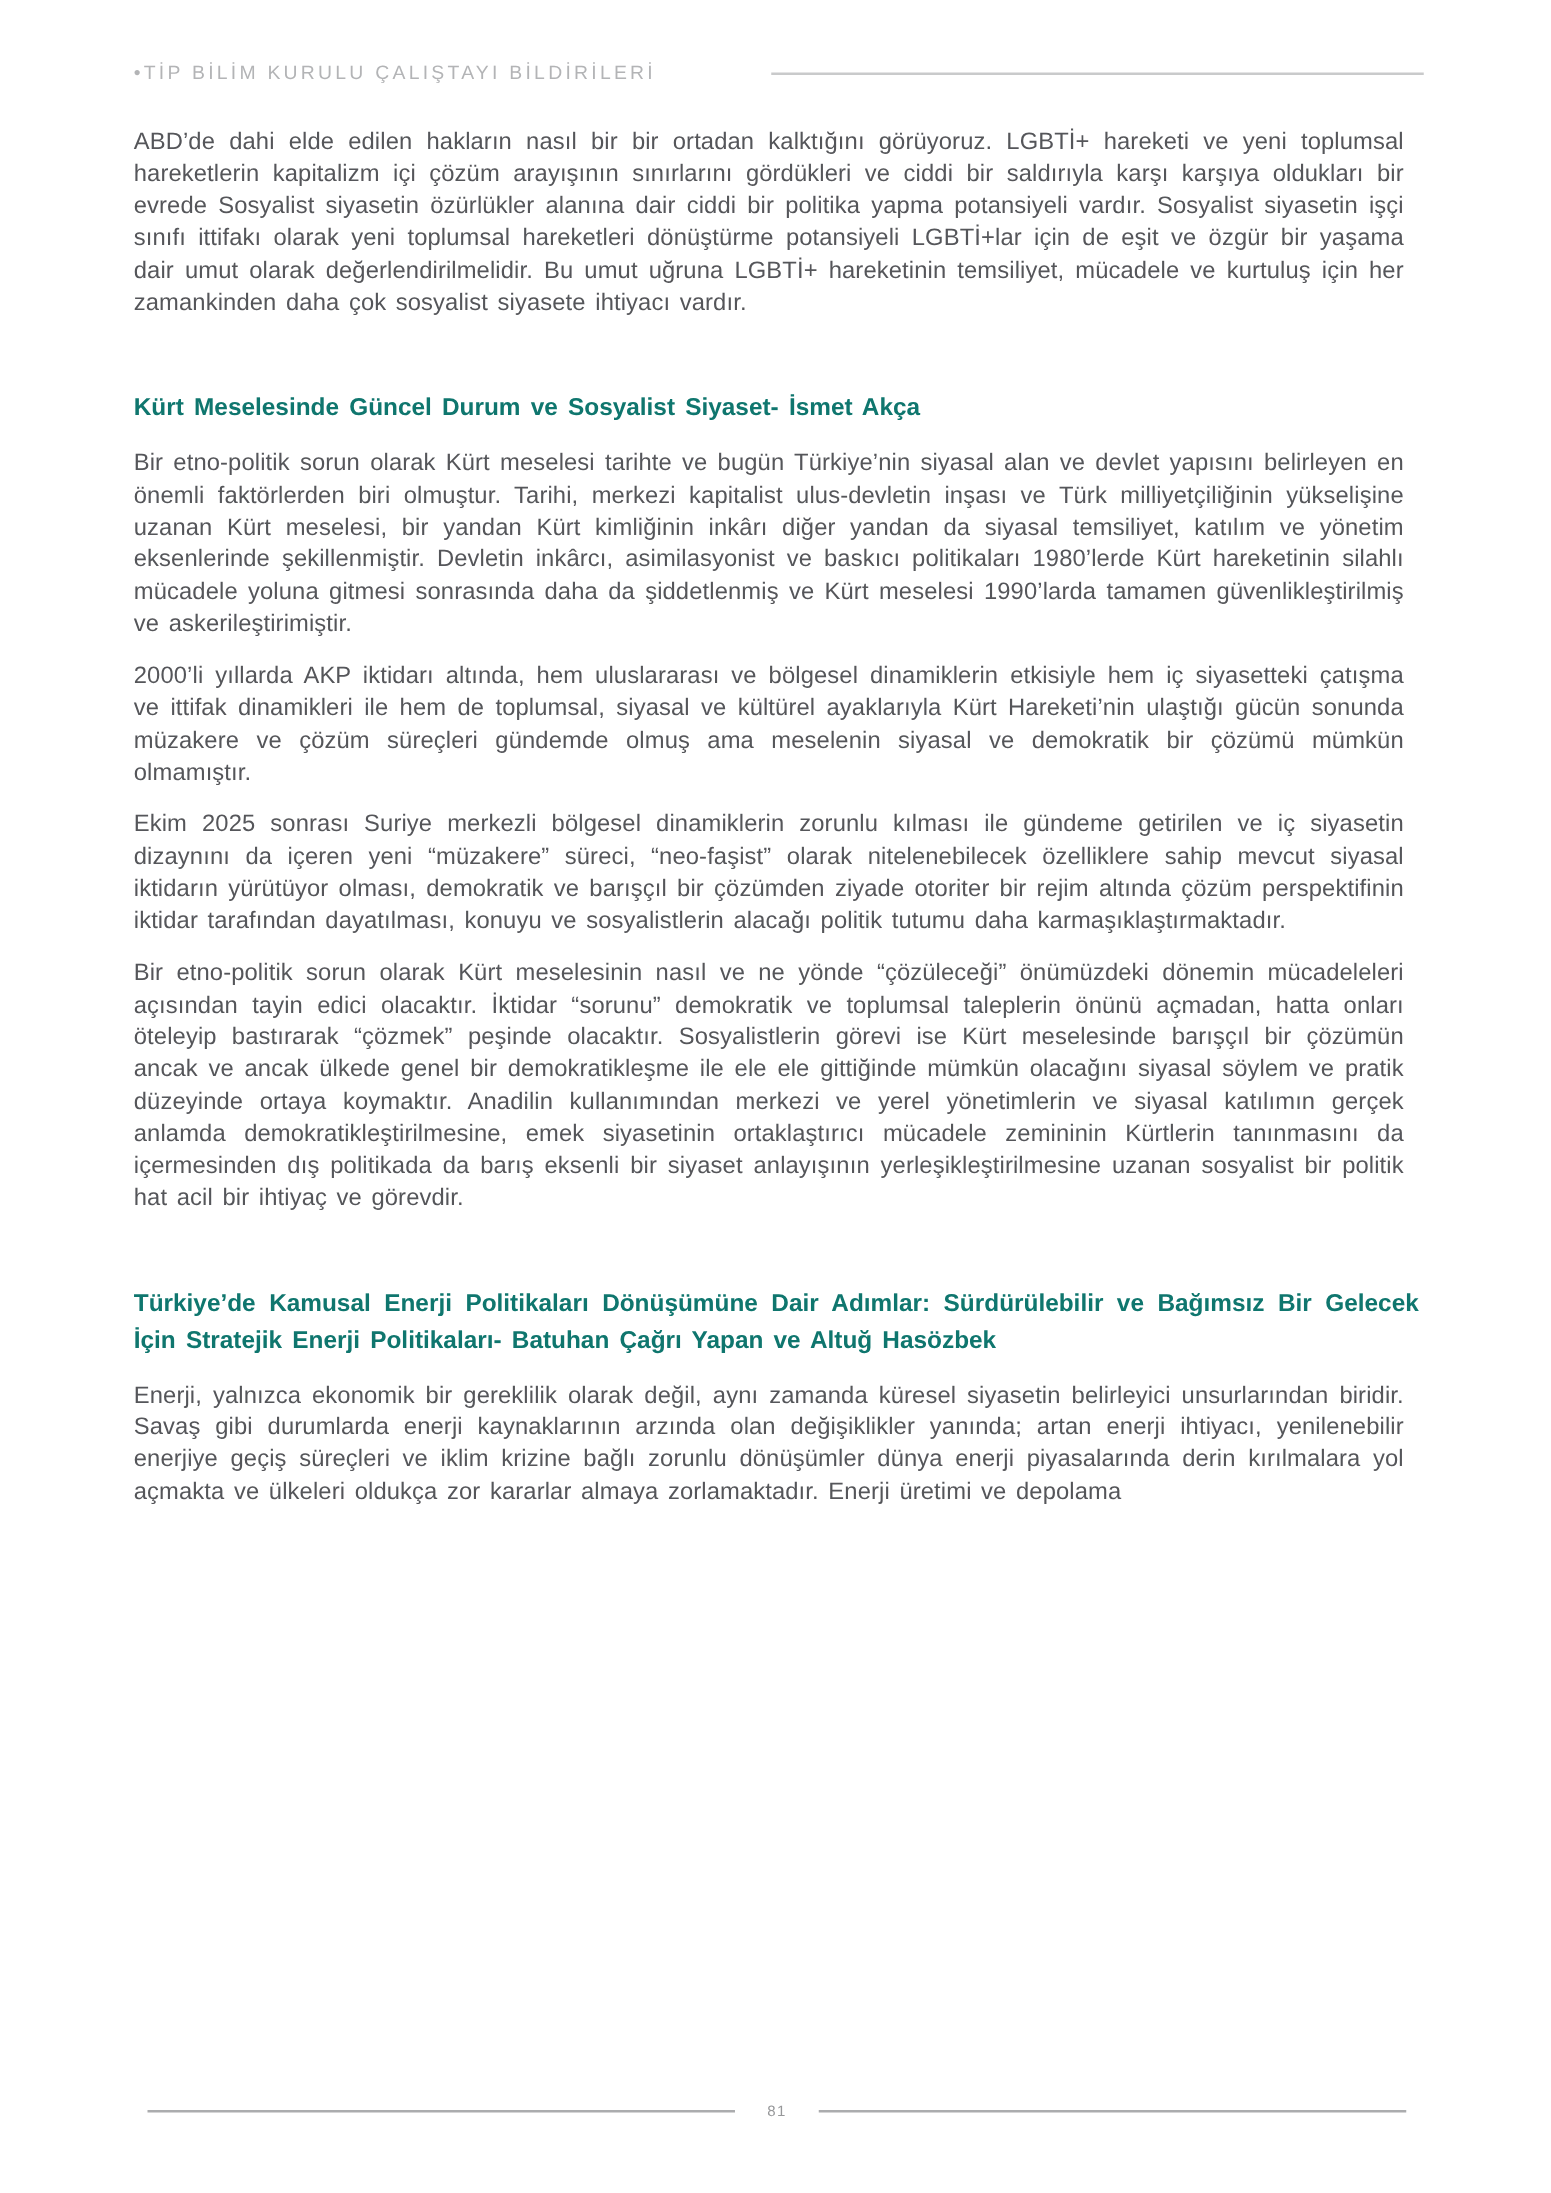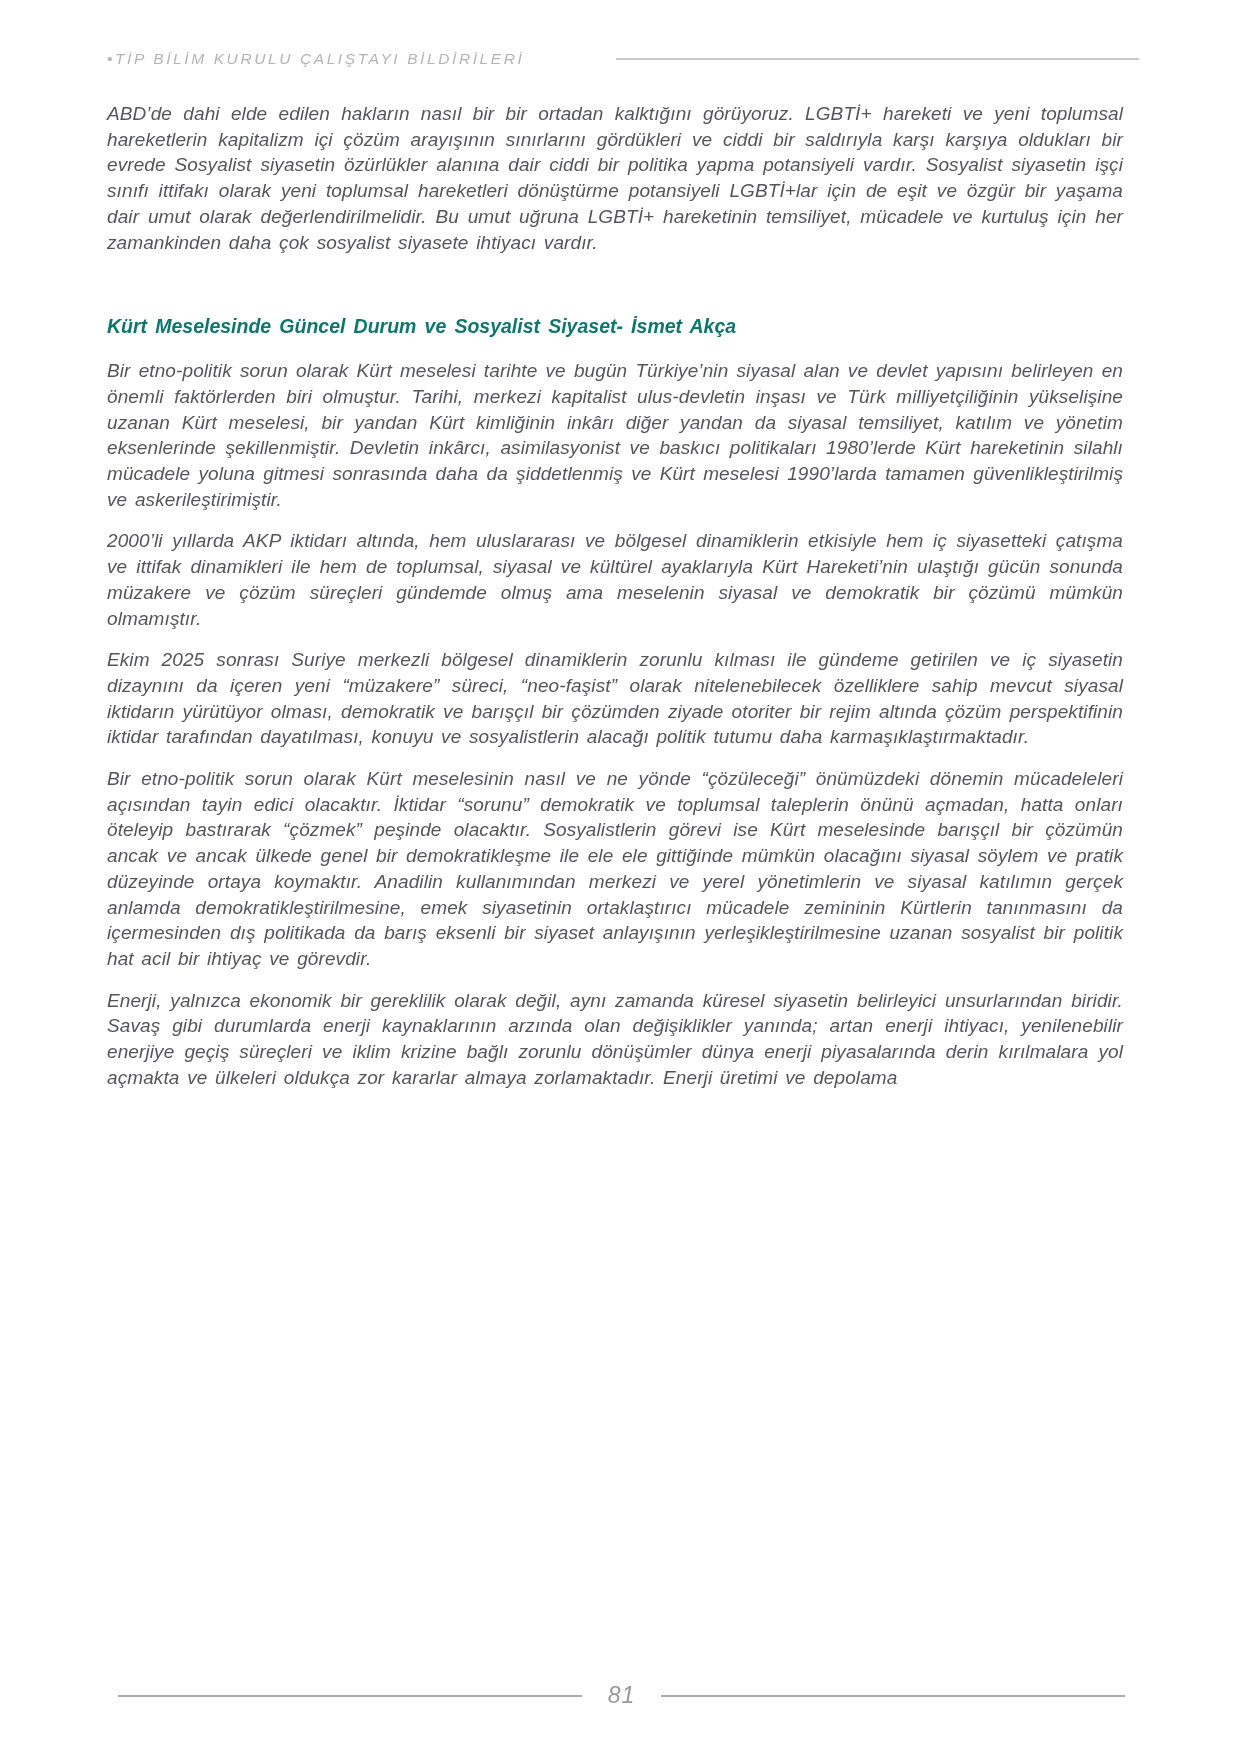--- a/index.html
+++ b/index.html
@@ -12,21 +12,20 @@
     height: 1754px;
     font-family: "Liberation Sans", sans-serif;
     -webkit-font-smoothing: antialiased;
   }
   .page {
     position: relative;
     width: 1241px;
     height: 1754px;
     background: #ffffff;
     overflow: hidden;
-    font-style: italic;
   }
 
   
   .header {
     position: absolute;
     top: 50px;
     left: 107px;
     right: 102px;
     display: flex;
     align-items: center;
@@ -81,21 +80,21 @@
     align-items: center;
   }
   .footer-rule {
     flex: 1;
     height: 2px;
     background: #abacae;
   }
   .footer-page {
     margin: 0 26px;
     color: #97989a;
-    font-size: 23px;
+    font-size: 12px;
     letter-spacing: 1px;
     font-weight: 400;
   }
 </style>
 </head>
 <body>
 
 <div class="page">
 
   <div class="header">
@@ -111,20 +110,21 @@
 
     <p class="para">Bir etno-politik sorun olarak Kürt meselesi tarihte ve bugün Türkiye’nin siyasal alan ve devlet yapısını belirleyen en önemli faktörlerden biri olmuştur. Tarihi, merkezi kapitalist ulus-devletin inşası ve Türk milliyetçiliğinin yükselişine uzanan Kürt meselesi, bir yandan Kürt kimliğinin inkârı diğer yandan da siyasal temsiliyet, katılım ve yönetim eksenlerinde şekillenmiştir. Devletin inkârcı, asimilasyonist ve baskıcı politikaları 1980’lerde Kürt hareketinin silahlı mücadele yoluna gitmesi sonrasında daha da şiddetlenmiş ve Kürt meselesi 1990’larda tamamen güvenlikleştirilmiş ve askerileştirimiştir.</p>
 
     <p class="para">2000’li yıllarda AKP iktidarı altında, hem uluslararası ve bölgesel dinamiklerin etkisiyle hem iç siyasetteki çatışma ve ittifak dinamikleri ile hem de toplumsal, siyasal ve kültürel ayaklarıyla Kürt Hareketi’nin ulaştığı gücün sonunda müzakere ve çözüm süreçleri gündemde olmuş ama meselenin siyasal ve demokratik bir çözümü mümkün olmamıştır.</p>
 
 
     <p class="para">Ekim 2025 sonrası Suriye merkezli bölgesel dinamiklerin zorunlu kılması ile gündeme getirilen ve iç siyasetin dizaynını da içeren yeni “müzakere” süreci, “neo-faşist” olarak nitelenebilecek özelliklere sahip mevcut siyasal iktidarın yürütüyor olması, demokratik ve barışçıl bir çözümden ziyade otoriter bir rejim altında çözüm perspektifinin iktidar tarafından dayatılması, konuyu ve sosyalistlerin alacağı politik tutumu daha karmaşıklaştırmaktadır.</p>
 
     <p class="para">Bir etno-politik sorun olarak Kürt meselesinin nasıl ve ne yönde “çözüleceği” önümüzdeki dönemin mücadeleleri açısından tayin edici olacaktır. İktidar “sorunu” demokratik ve toplumsal taleplerin önünü açmadan, hatta onları öteleyip bastırarak “çözmek” peşinde olacaktır. Sosyalistlerin görevi ise Kürt meselesinde barışçıl bir çözümün ancak ve ancak ülkede genel bir demokratikleşme ile ele ele gittiğinde mümkün olacağını siyasal söylem ve pratik düzeyinde ortaya koymaktır. Anadilin kullanımından merkezi ve yerel yönetimlerin ve siyasal katılımın gerçek anlamda demokratikleştirilmesine, emek siyasetinin ortaklaştırıcı mücadele zemininin Kürtlerin tanınmasını da içermesinden dış politikada da barış eksenli bir siyaset anlayışının yerleşikleştirilmesine uzanan sosyalist bir politik hat acil bir ihtiyaç ve görevdir.</p>
 
+    <h2 class="heading">Türkiye’de Kamusal Enerji Politikaları Dönüşümüne Dair Adımlar: Sürdürülebilir ve Bağımsız Bir Gelecek İçin Stratejik Enerji Politikaları- Batuhan Çağrı Yapan ve Altuğ Hasözbek</h2>
 
     <p class="para">Enerji, yalnızca ekonomik bir gereklilik olarak değil, aynı zamanda küresel siyasetin belirleyici unsurlarından biridir. Savaş gibi durumlarda enerji kaynaklarının arzında olan değişiklikler yanında; artan enerji ihtiyacı, yenilenebilir enerjiye geçiş süreçleri ve iklim krizine bağlı zorunlu dönüşümler dünya enerji piyasalarında derin kırılmalara yol açmakta ve ülkeleri oldukça zor kararlar almaya zorlamaktadır. Enerji üretimi ve depolama</p>
 
   </div>
 
   <div class="footer">
     <div class="footer-rule"></div>
     <span class="footer-page">81</span>
     <div class="footer-rule"></div>
   </div>

